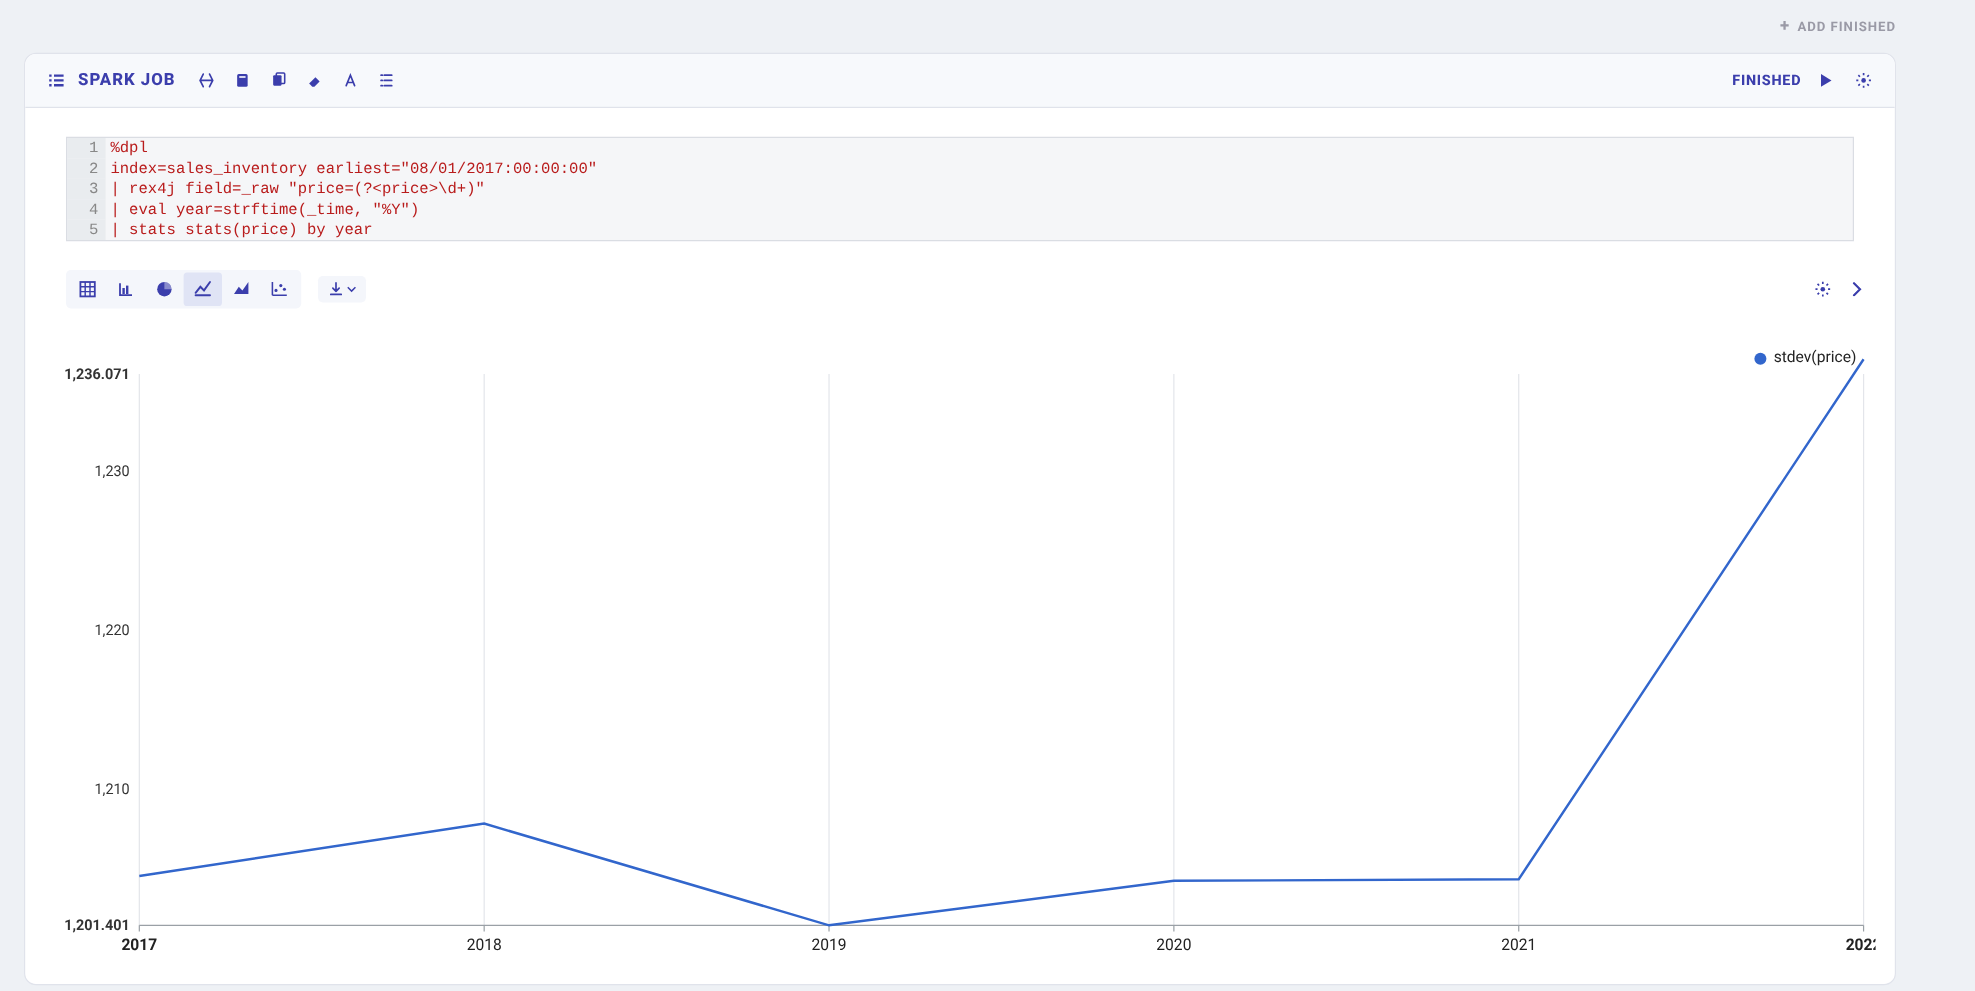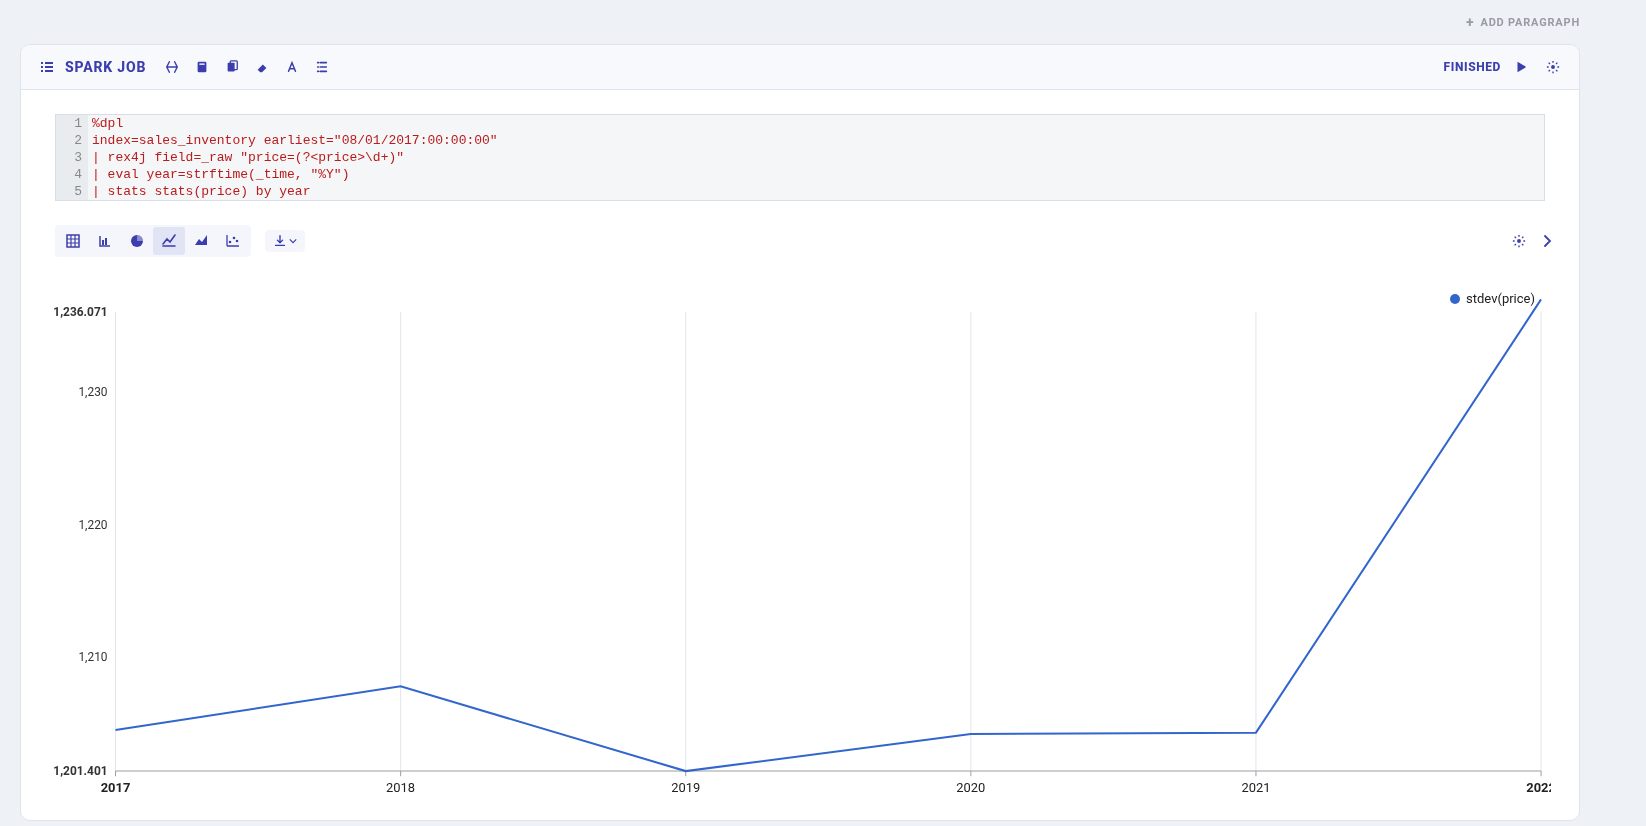--- a/index.html
+++ b/index.html
@@ -29,40 +29,40 @@
   .code-block{margin:24px 34px 0 34px;border:1px solid #dadde3;background:var(--code-bg);font-family:"SFMono-Regular",Consolas,"Liberation Mono",Menlo,monospace;font-size:13px;line-height:17px;}
   .code-row{display:flex;}
   .gutter{width:26px;text-align:right;color:#888;background:var(--gutter-bg);padding:0 6px 0 0;user-select:none;}
   .code-line{flex:1;padding:0 0 0 4px;color:#b91c1c;white-space:pre;}
   .viz-toolbar{display:flex;align-items:center;gap:4px;margin:24px 0 0 34px;}
   .viz-group{display:flex;background:#f4f6fb;border-radius:4px;padding:2px;}
   .viz-btn{width:32px;height:28px;display:flex;align-items:center;justify-content:center;cursor:pointer;color:var(--accent);}
   .viz-btn.active{background:#e0e4f5;border-radius:3px;}
   .dl-btn{margin-left:10px;background:#f4f6fb;border-radius:4px;display:flex;align-items:center;justify-content:center;padding:4px 8px;cursor:pointer;color:var(--accent);gap:2px;}
   .viz-right{margin-left:auto;margin-right:20px;display:flex;align-items:center;gap:4px;}
-  .chart-wrap{position:relative;margin:30px 28px 18px 20px;height:515px;}
+  .chart-wrap{position:relative;margin:30px 16px 18px 20px;height:515px;}
   .legend{position:absolute;right:16px;top:4px;display:flex;align-items:center;gap:6px;font-size:13px;color:#222;}
   .legend-dot{width:10px;height:10px;border-radius:50%;background:var(--legend);}
   svg{display:block;}
   .y-tick{font-size:12px;fill:#333;text-anchor:end;}
   .y-tick.bold{font-weight:700;}
   .x-tick{font-size:13px;fill:#222;text-anchor:middle;}
   .x-tick.bold{font-weight:700;}
   .grid{stroke:#e3e5ea;stroke-width:1;}
   .axis{stroke:#9aa0a6;stroke-width:1;}
   .series{fill:none;stroke:var(--legend);stroke-width:2;}
 </style>
 </head>
 <body>
 <div class="page">
 
 <div class="top-strip">
   <div class="add-paragraph">
     <span class="plus">+</span>
-    <span>ADD PARAGRAPH</span>
+    <span>ADD FINISHED</span>
   </div>
 </div>
 
 <div class="panel">
 
   <div class="panel-header">
     <div class="header-left">
       <span class="icon-btn">
         <svg width="16" height="16" viewBox="0 0 16 16">
               <path d="M2 3h2v2H2zM6 3h8v2H6zM2 7h2v2H2zM6 7h8v2H6zM2 11h2v2H2zM6 11h8v2H6z" fill="currentColor"></path>

